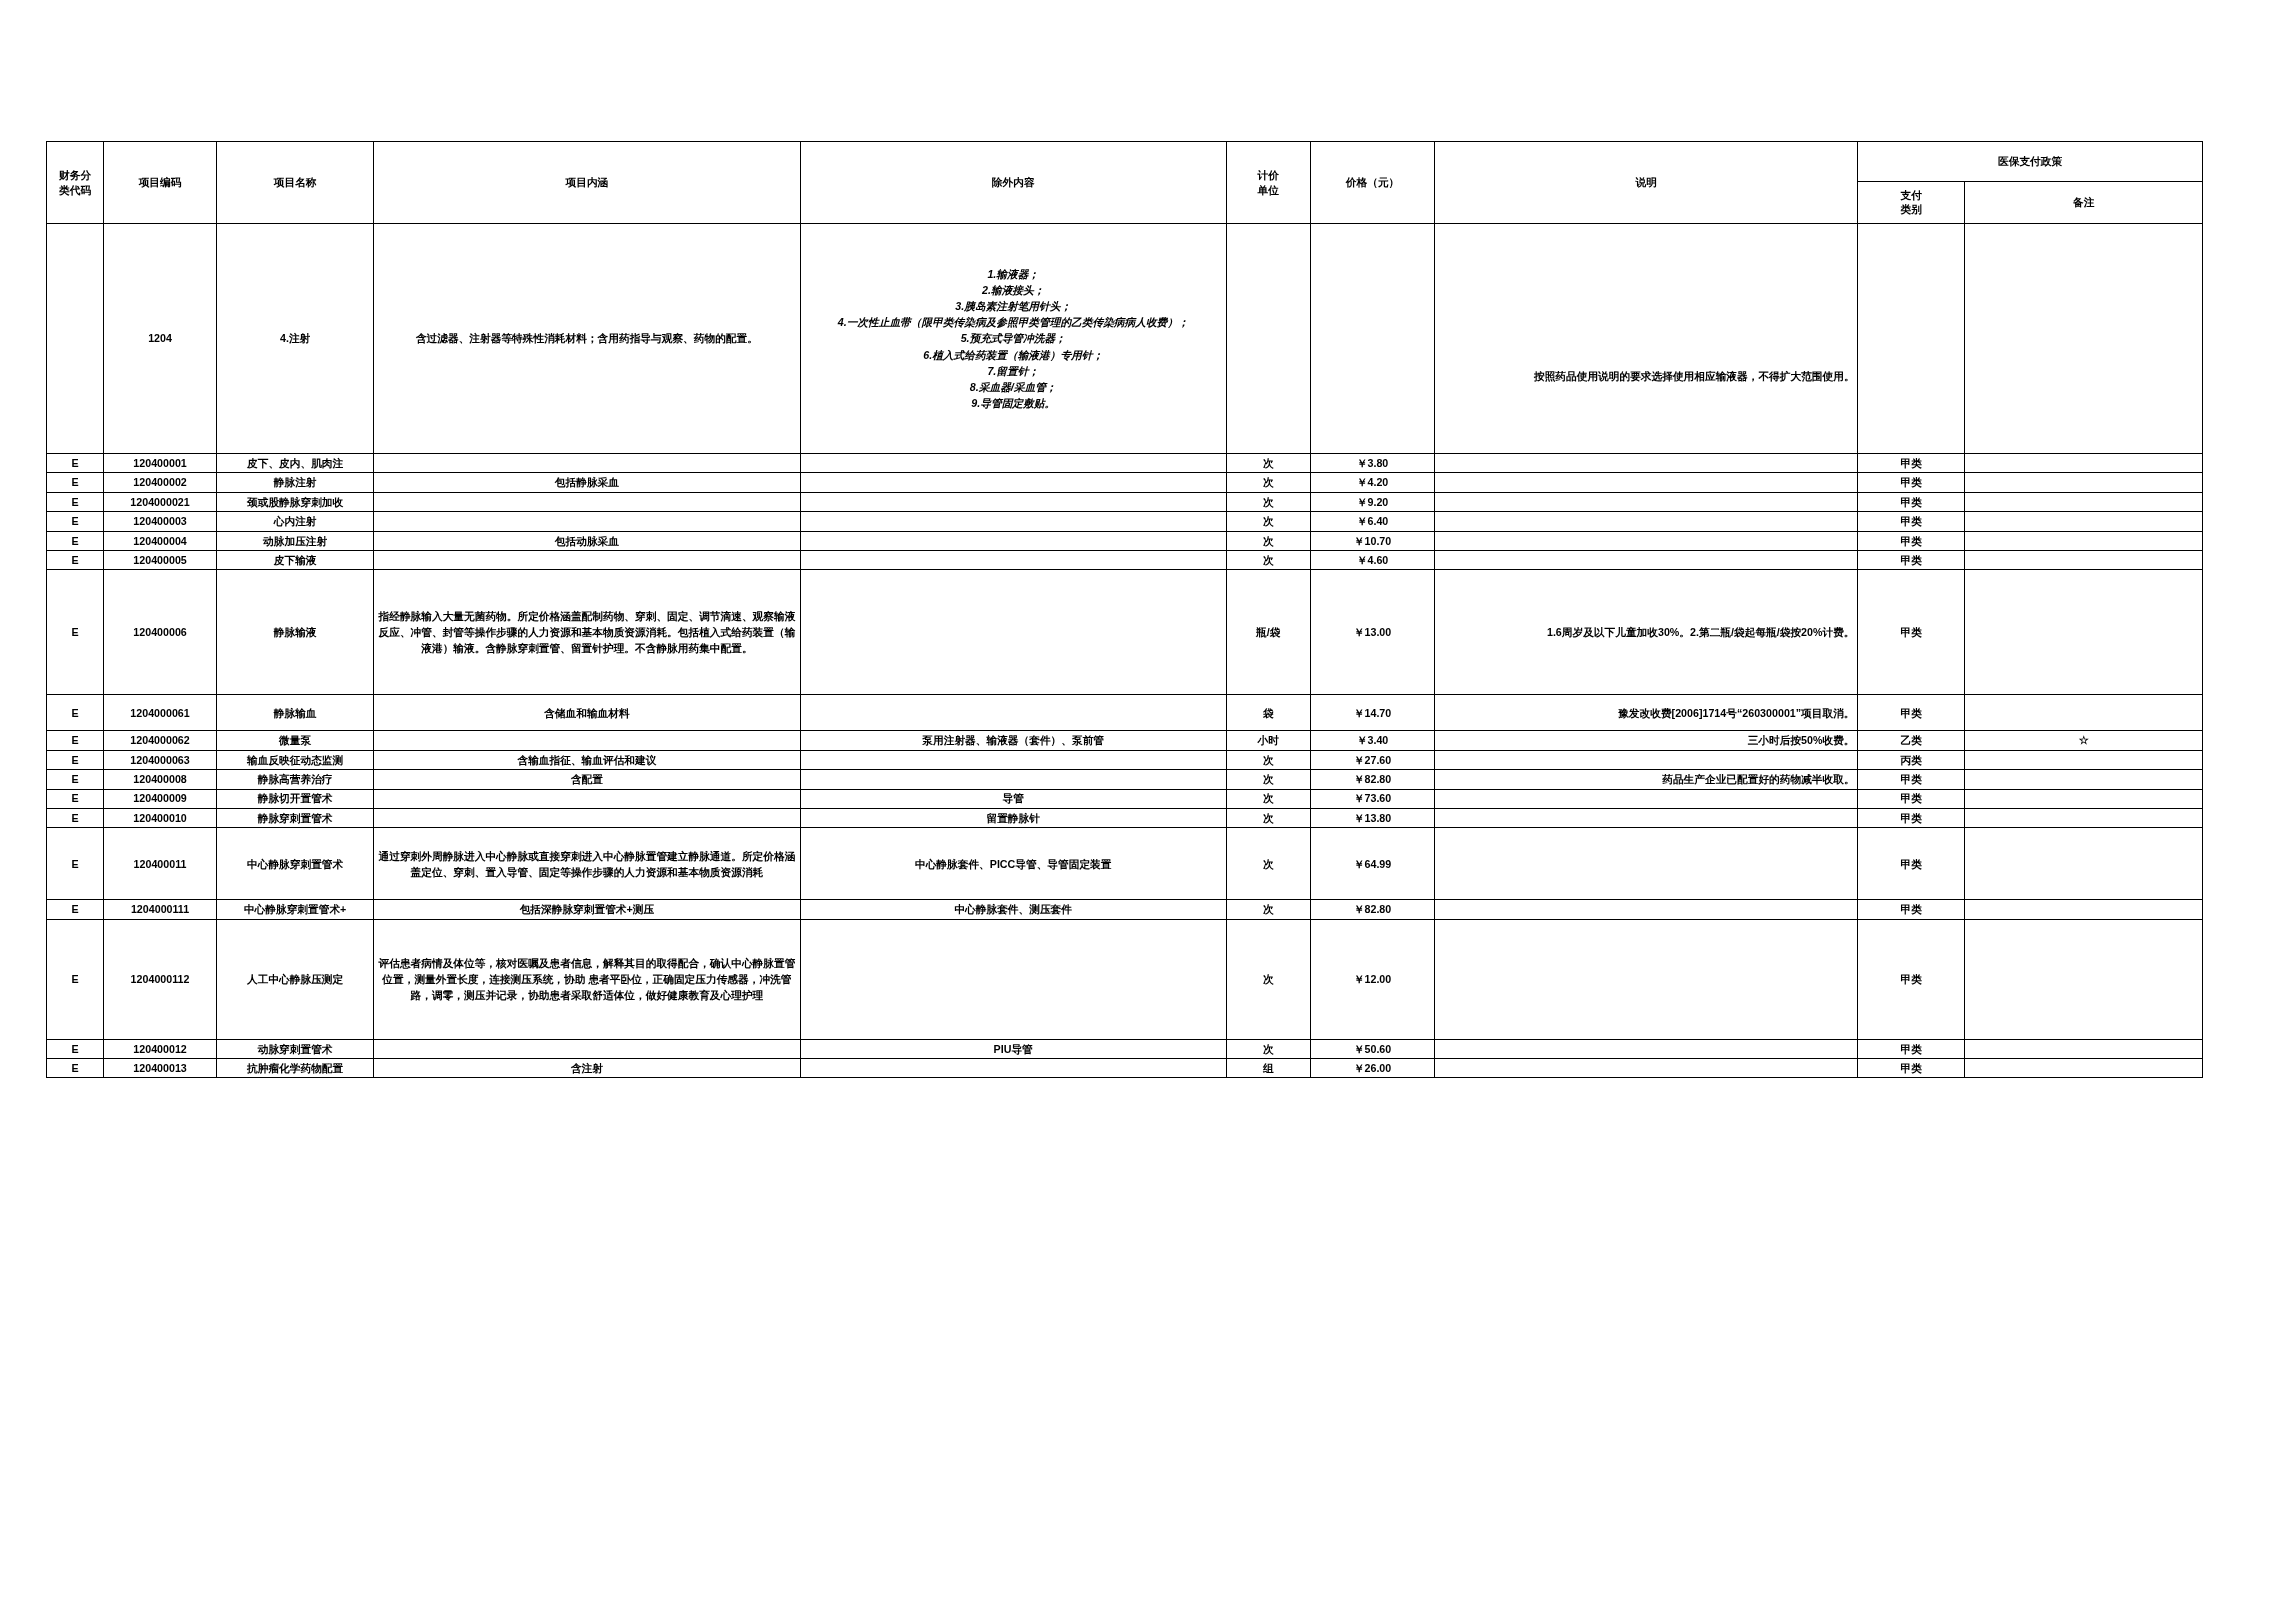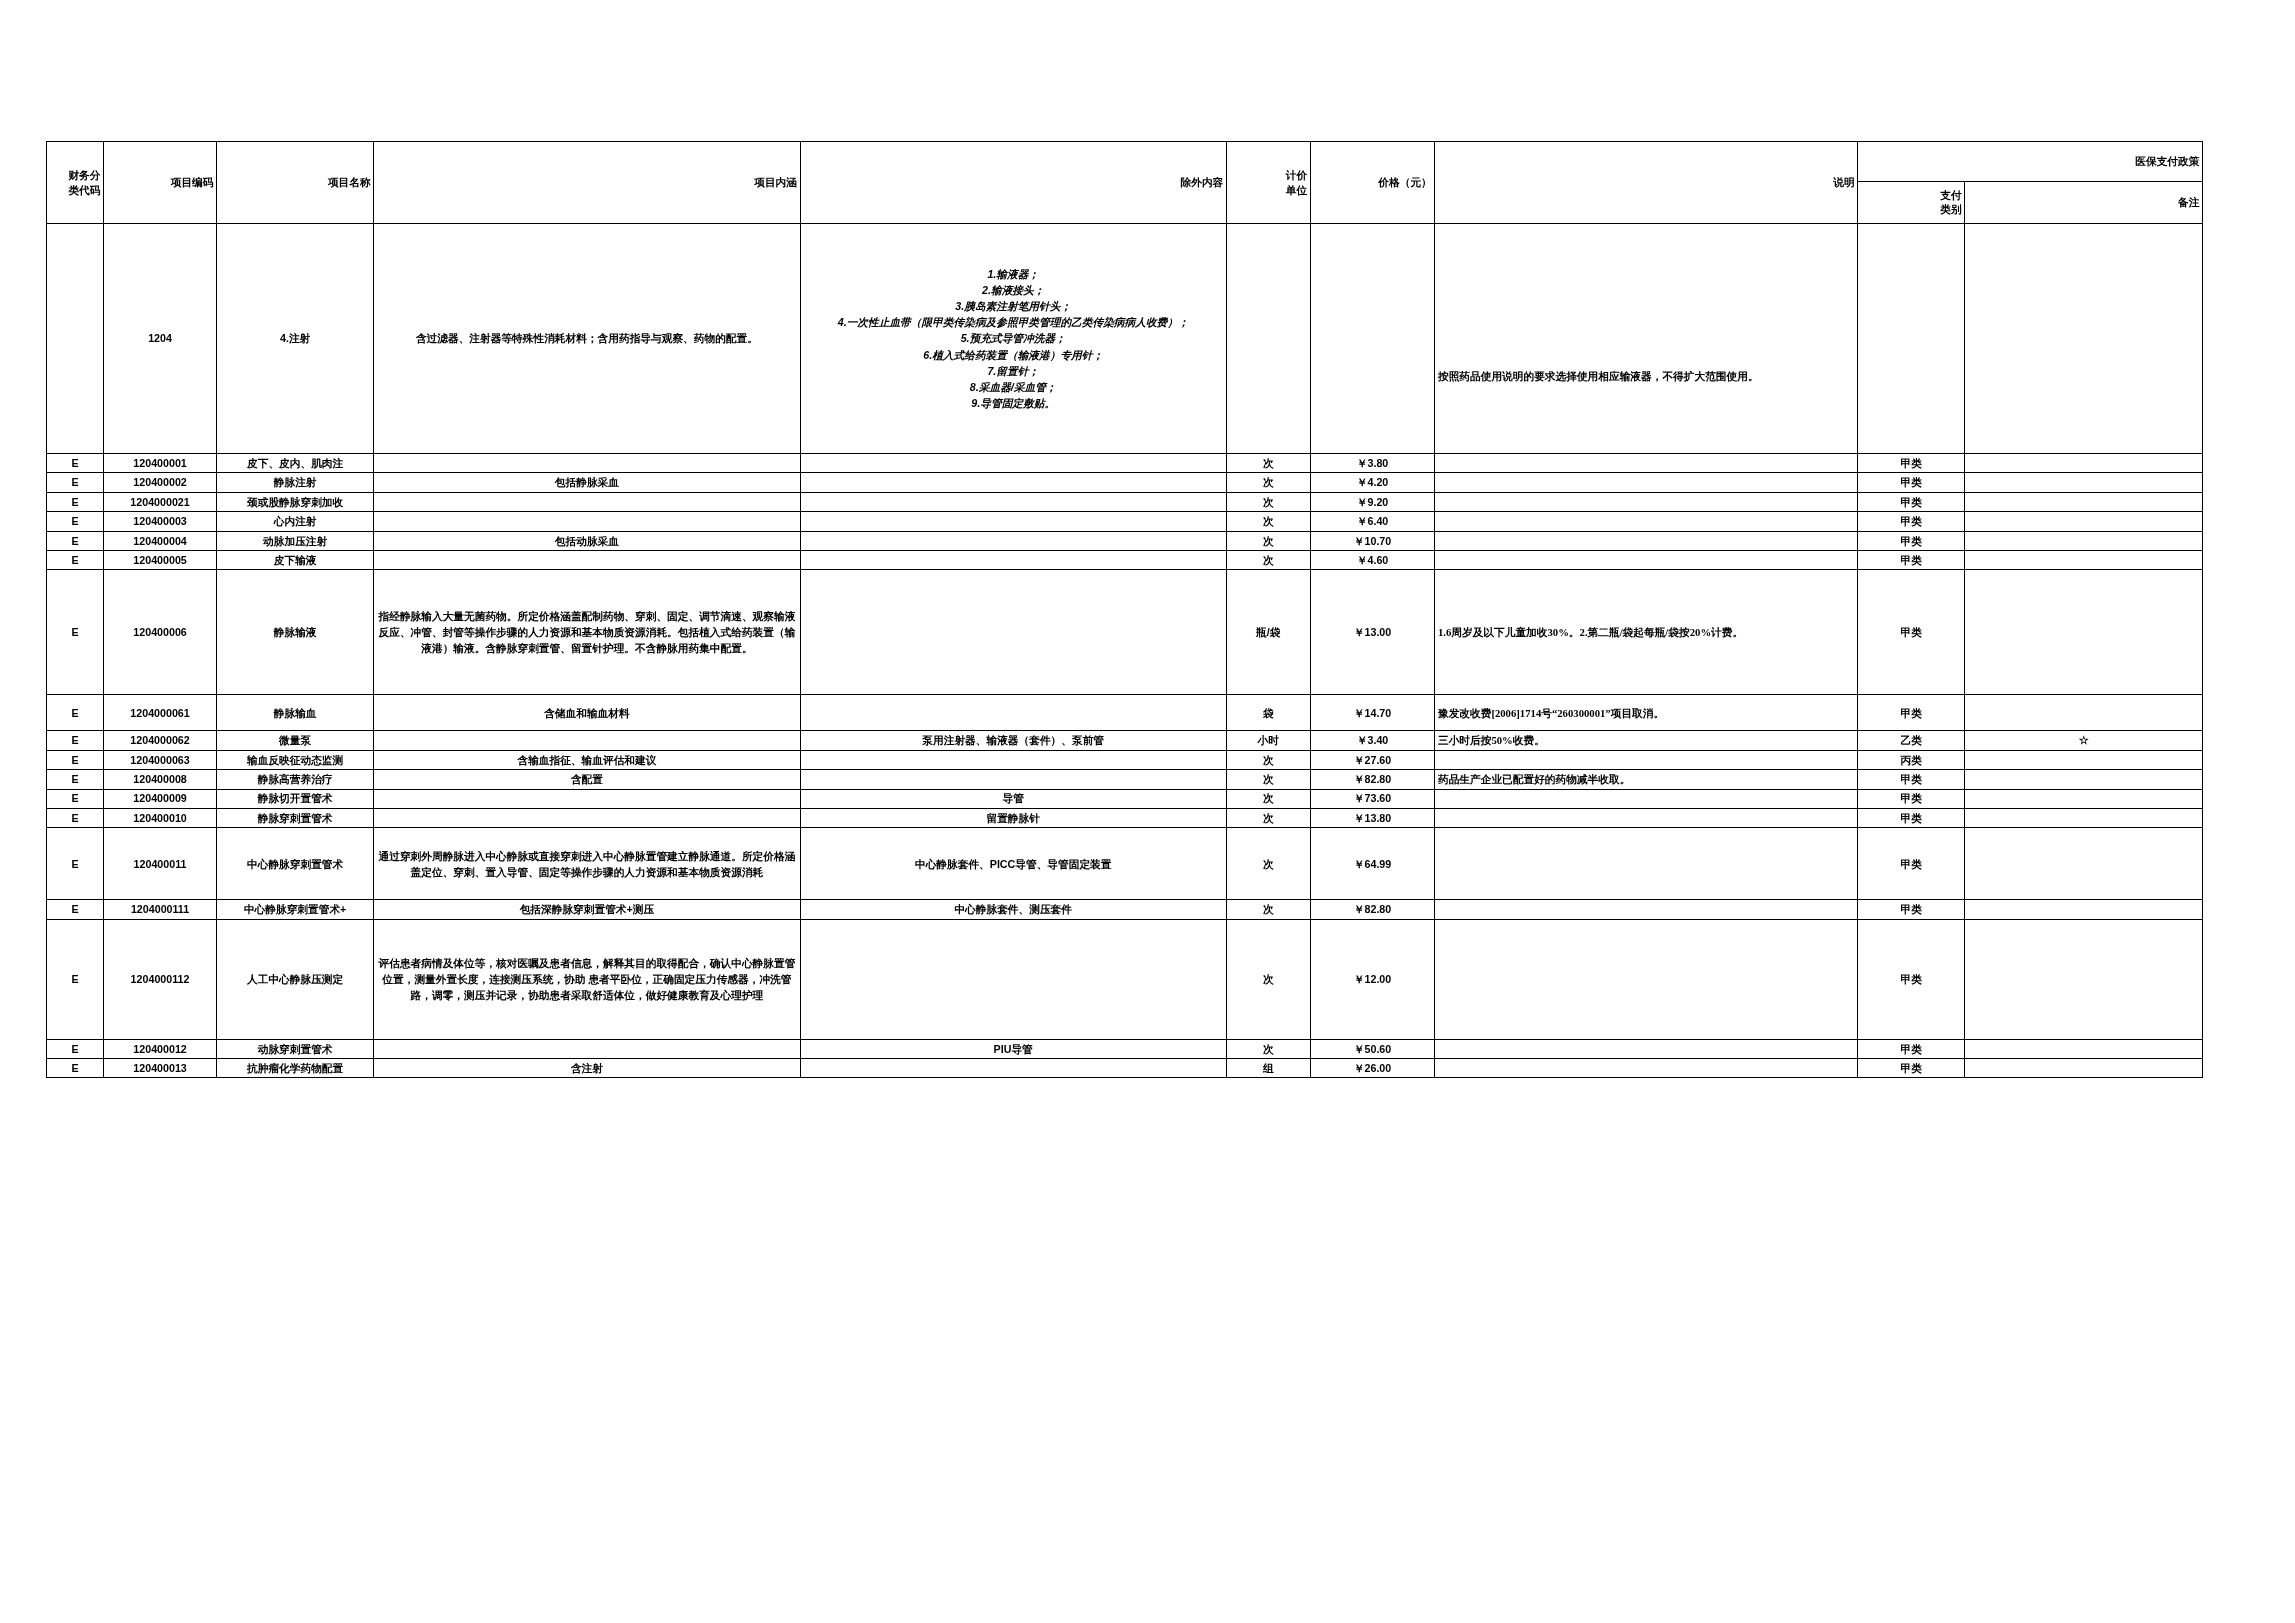--- a/index.html
+++ b/index.html
@@ -39,35 +39,35 @@
   col.c-name   { width: 135px; }
   col.c-conn   { width: 366px; }
   col.c-excl   { width: 366px; }
   col.c-unit   { width: 72px; }
   col.c-price  { width: 107px; }
   col.c-desc   { width: 363px; }
   col.c-pay    { width: 92px; }
   col.c-remark { width: 204px; }
 
   thead td {
-    text-align: right;
+    text-align: center;
     vertical-align: middle;
     height: 26.6px;
   }
   .hdr-tall { height: 78px; }
   .ctr { text-align: center; }
   .top { vertical-align: top; }
 
   td.cell-fin, td.cell-code, td.cell-unit, td.cell-price, td.cell-pay, td.cell-remark {
     text-align: center;
   }
   td.cell-name { text-align: center; }
   td.cell-conn { text-align: center; }
   td.cell-excl { text-align: center; }
-  td.cell-desc { text-align: left; font-family: Liberation Serif, serif; }
+  td.cell-desc { text-align: right; }
 
   .excl-list {
     text-align: center;
     line-height: 1.5;
     font-style: italic;
   }
   .conn-just {
     text-align: justify;
     text-justify: inter-ideograph;
     line-height: 1.5;

